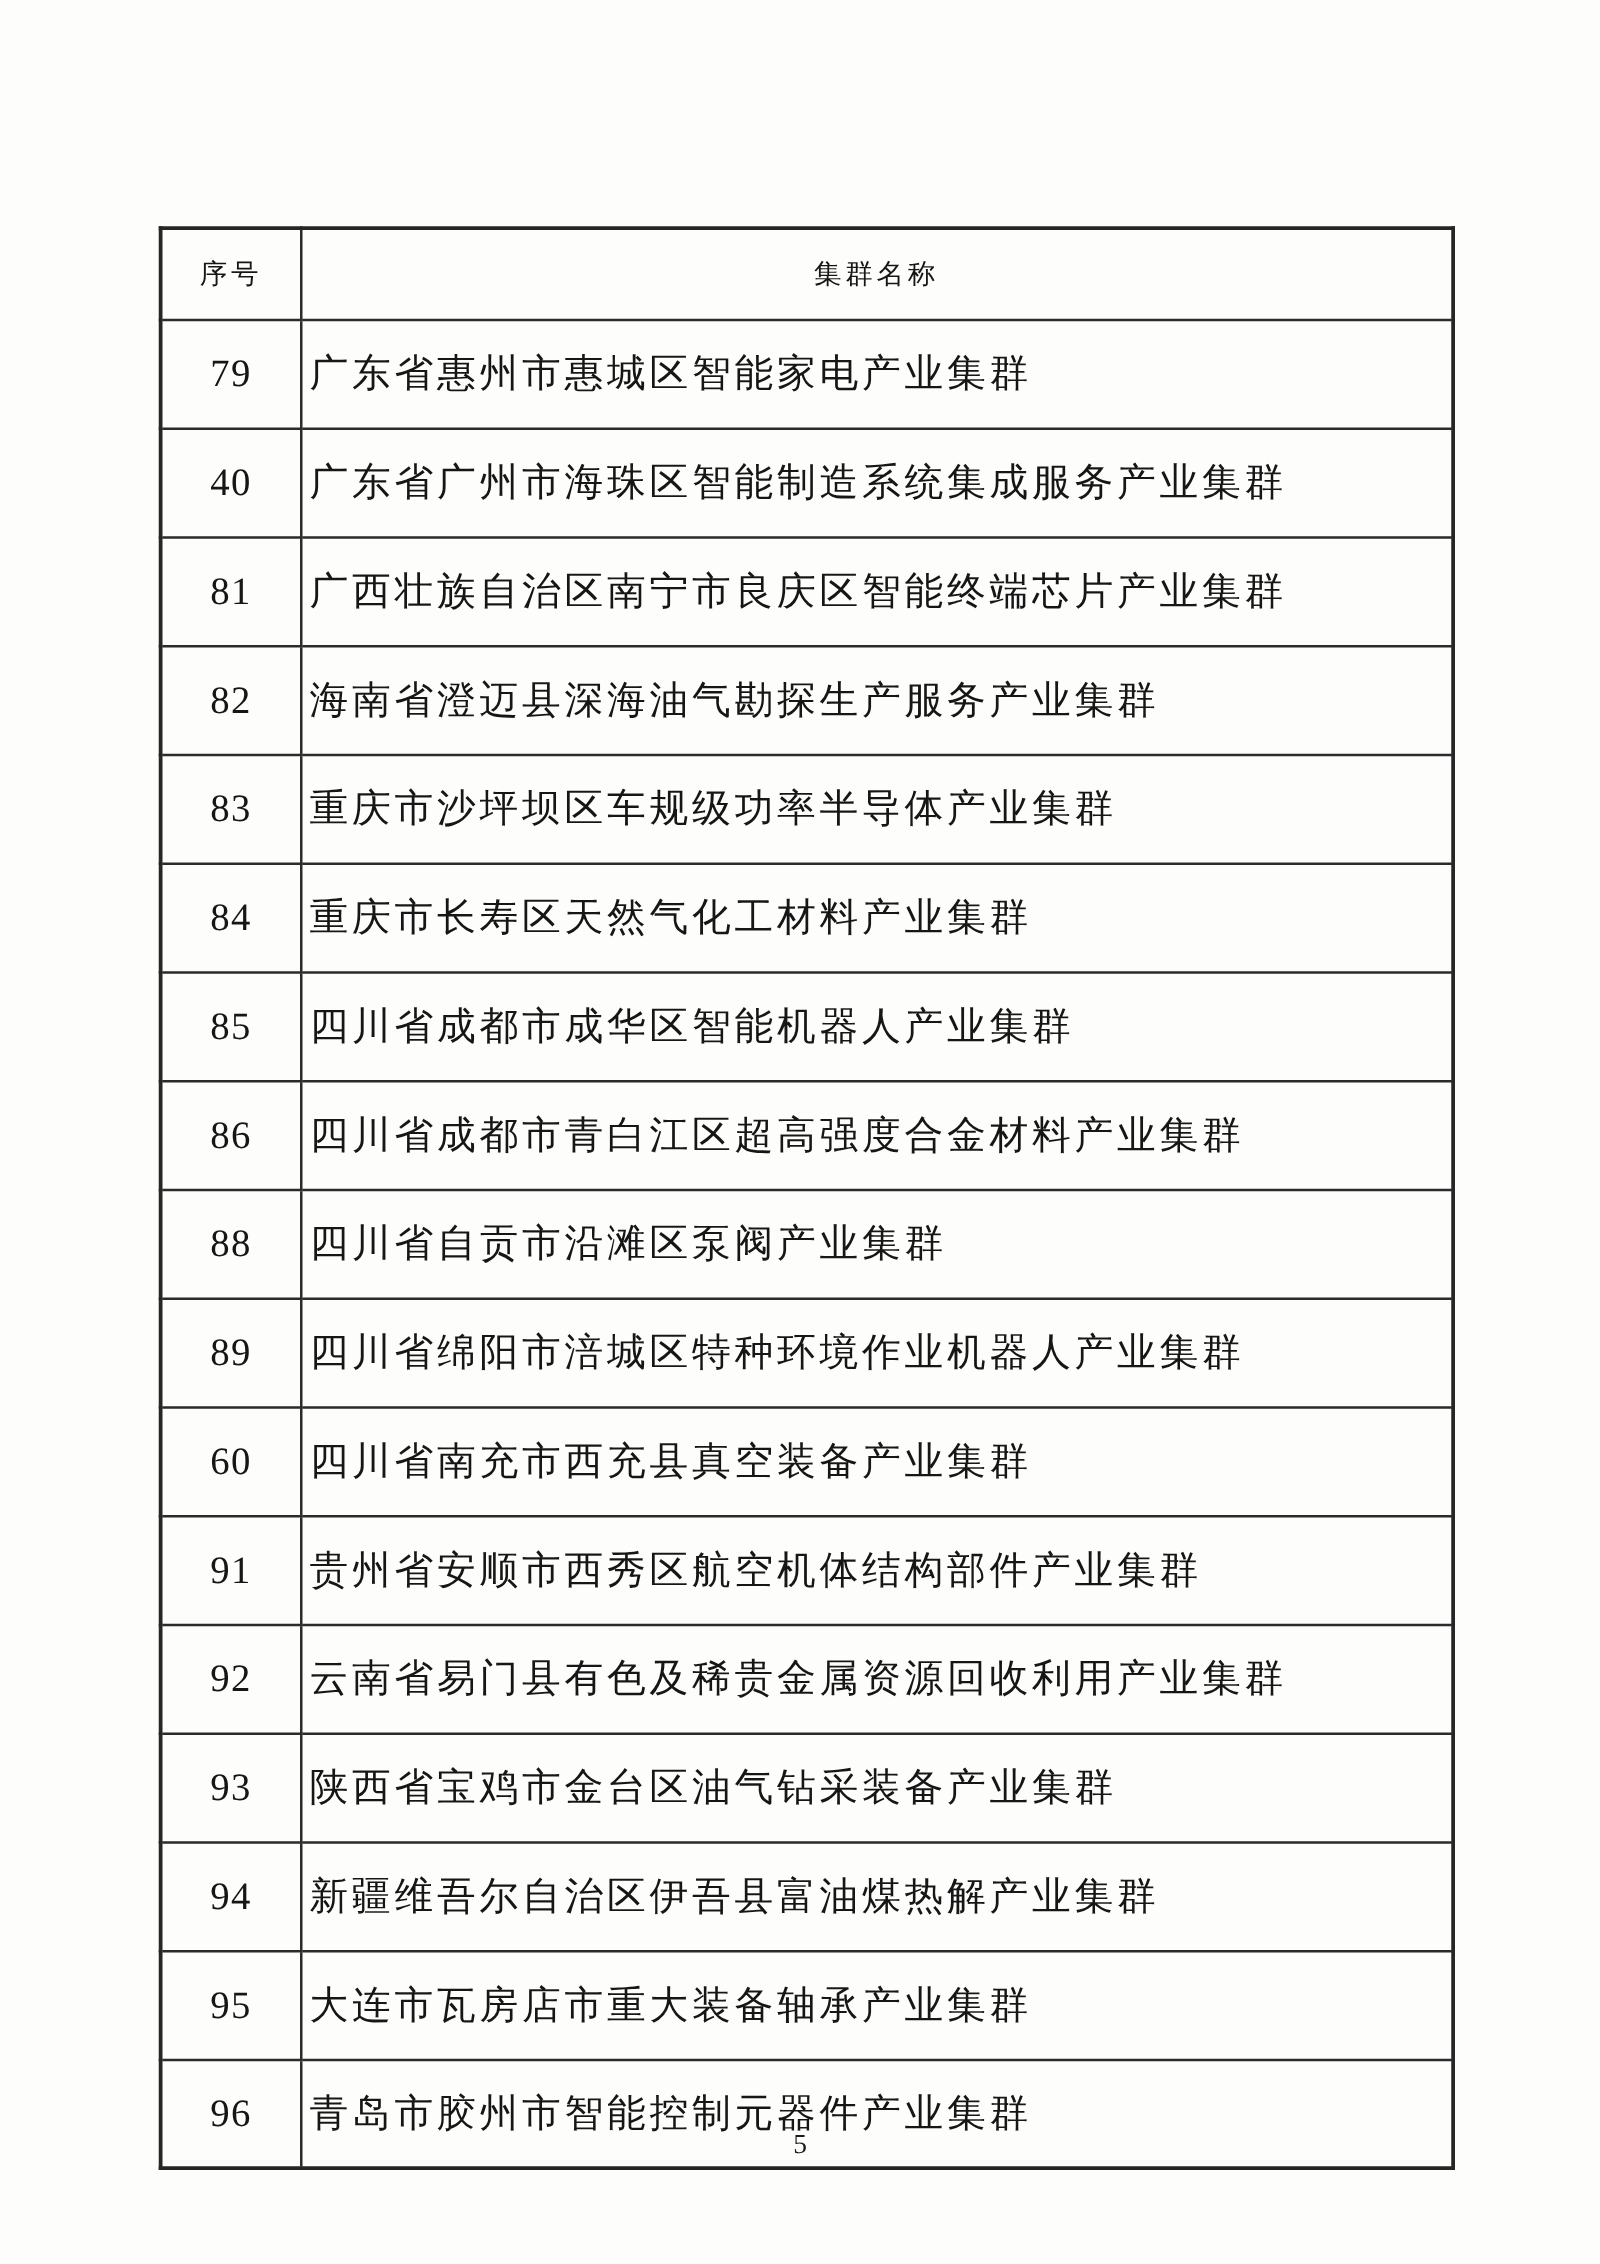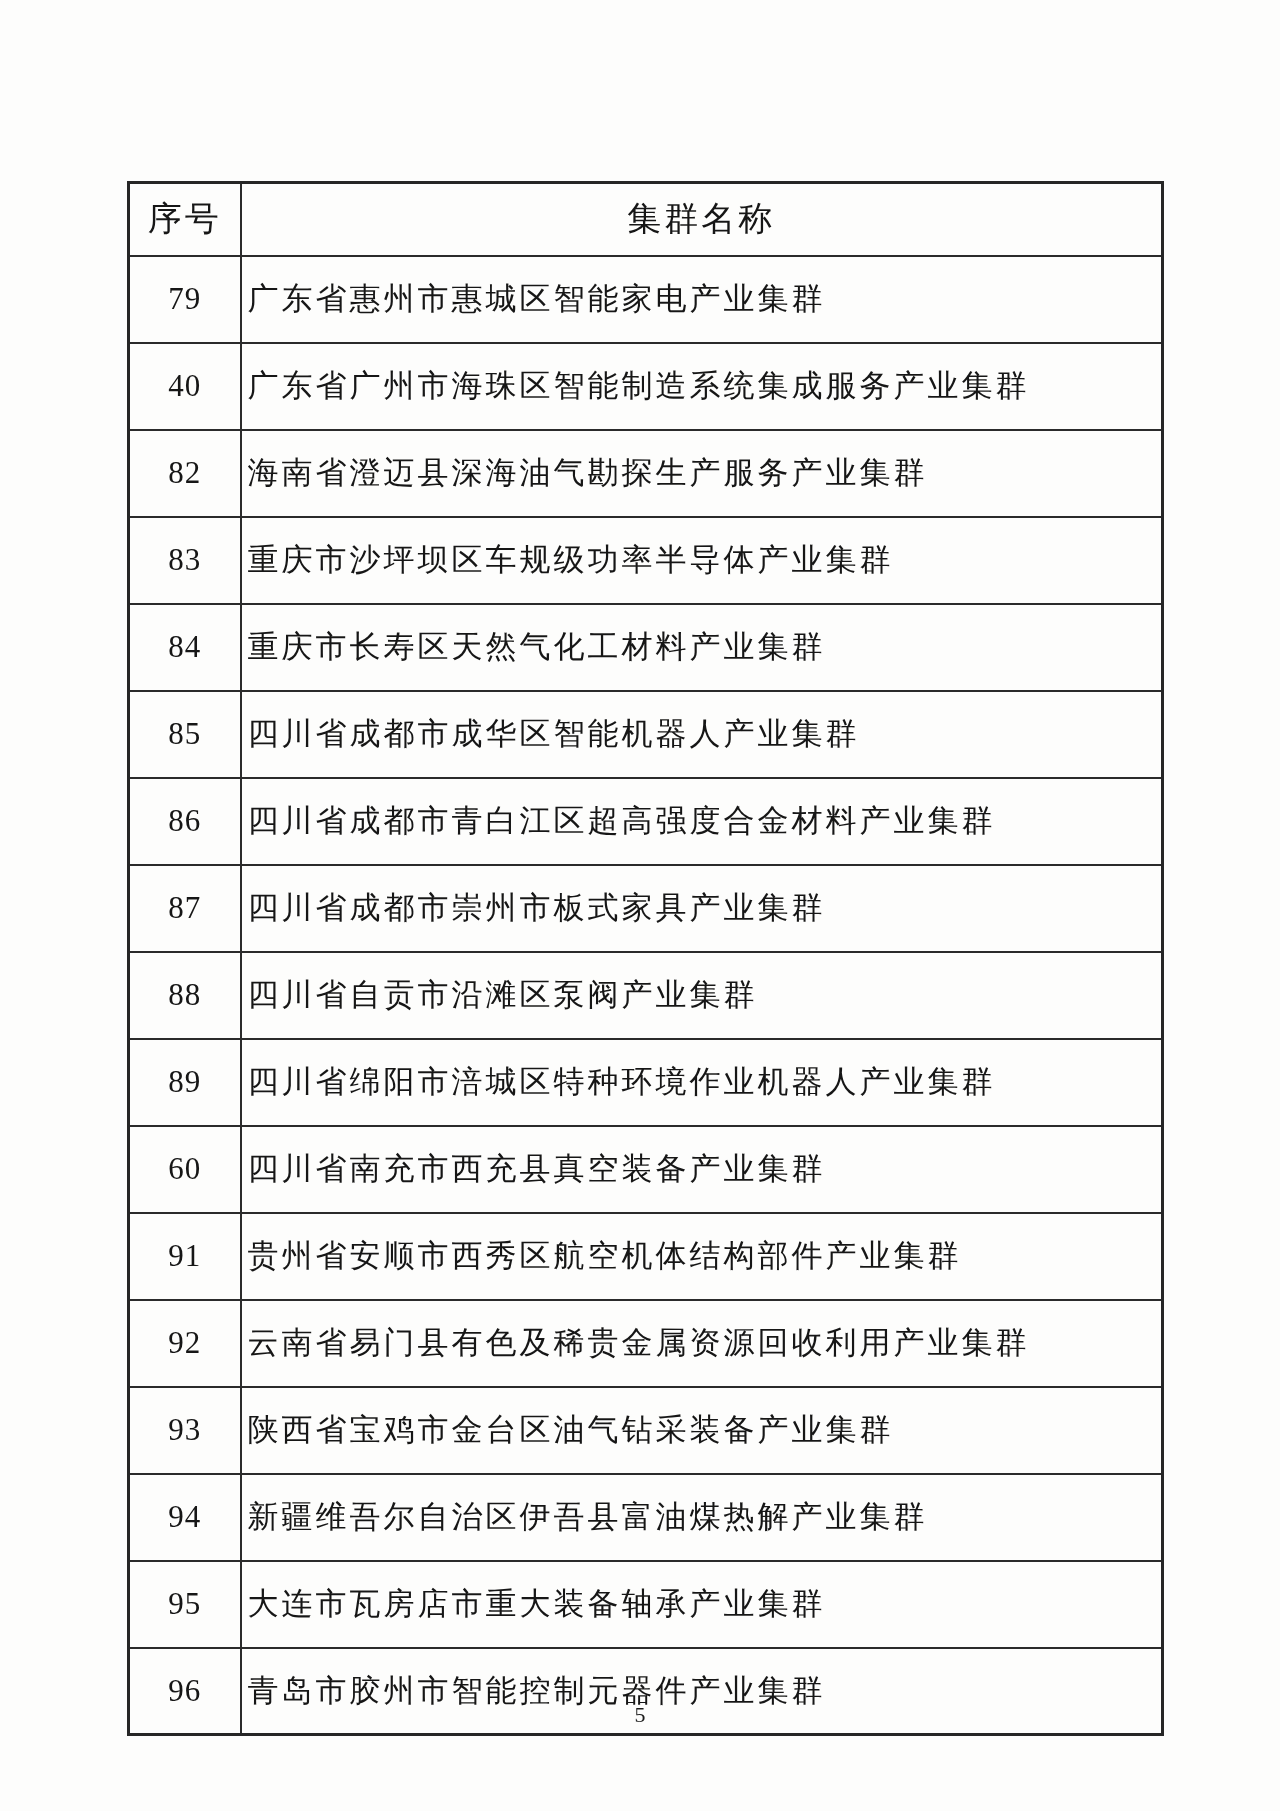--- a/index.html
+++ b/index.html
@@ -37,21 +37,21 @@
     border: 2px solid #2b2b2b;
     color: #161616;
     vertical-align: middle;
     overflow: hidden;
     white-space: nowrap;
   }
   .cluster-table thead tr { height: 73px; }
   .cluster-table tbody tr { height: 87px; }
   .cluster-table th {
     font-weight: normal;
-    font-size: 34px;
+    font-size: 22px;
     letter-spacing: 3px;
     text-align: center;
   }
   td.cell-index {
     text-align: center;
     font-size: 31px;
     letter-spacing: 1px;
   }
   td.cell-name {
     text-align: left;
@@ -90,20 +90,24 @@
   <tr>
     <td class="cell-index">79</td>
     <td class="cell-name">广东省惠州市惠城区智能家电产业集群</td>
   </tr>
 
   <tr>
     <td class="cell-index">40</td>
     <td class="cell-name">广东省广州市海珠区智能制造系统集成服务产业集群</td>
   </tr>
 
+  <tr>
+    <td class="cell-index">81</td>
+    <td class="cell-name">广西壮族自治区南宁市良庆区智能终端芯片产业集群</td>
+  </tr>
 
   <tr>
     <td class="cell-index">82</td>
     <td class="cell-name">海南省澄迈县深海油气勘探生产服务产业集群</td>
   </tr>
 
   <tr>
     <td class="cell-index">83</td>
     <td class="cell-name">重庆市沙坪坝区车规级功率半导体产业集群</td>
   </tr>
@@ -116,24 +120,20 @@
   <tr>
     <td class="cell-index">85</td>
     <td class="cell-name">四川省成都市成华区智能机器人产业集群</td>
   </tr>
 
   <tr>
     <td class="cell-index">86</td>
     <td class="cell-name">四川省成都市青白江区超高强度合金材料产业集群</td>
   </tr>
 
-  <tr>
-    <td class="cell-index">87</td>
-    <td class="cell-name">四川省成都市崇州市板式家具产业集群</td>
-  </tr>
 
   <tr>
     <td class="cell-index">88</td>
     <td class="cell-name">四川省自贡市沿滩区泵阀产业集群</td>
   </tr>
 
   <tr>
     <td class="cell-index">89</td>
     <td class="cell-name">四川省绵阳市涪城区特种环境作业机器人产业集群</td>
   </tr>

